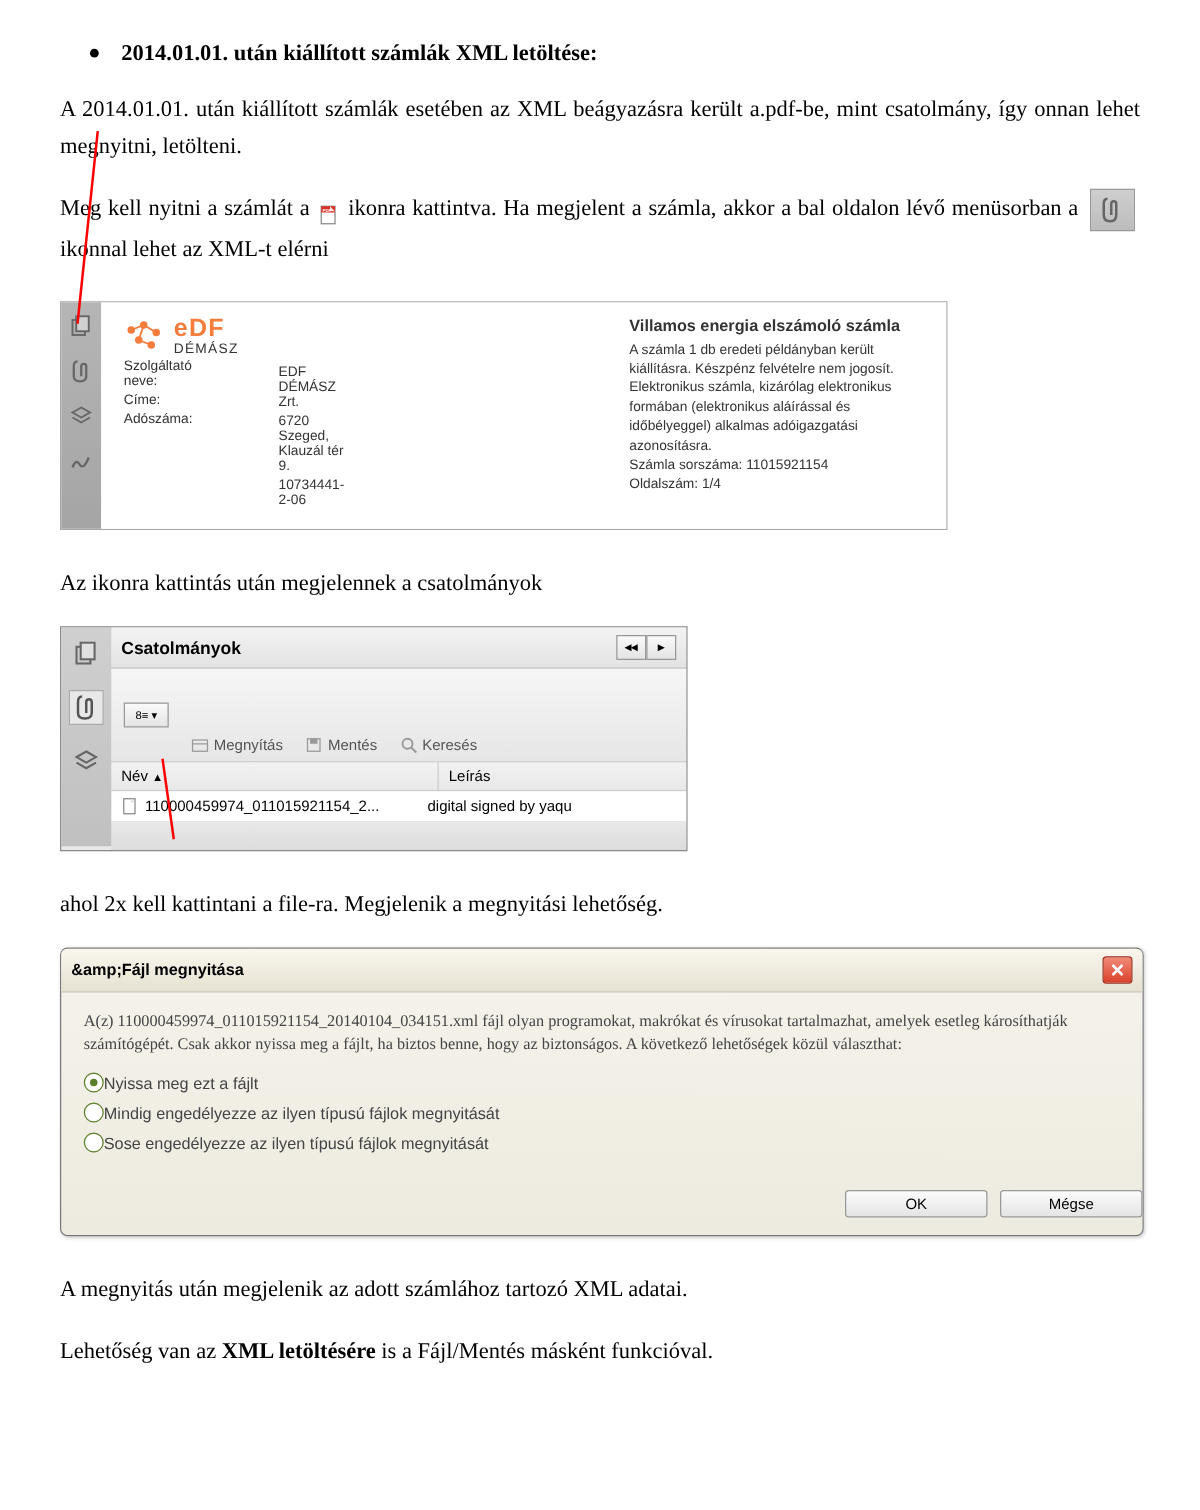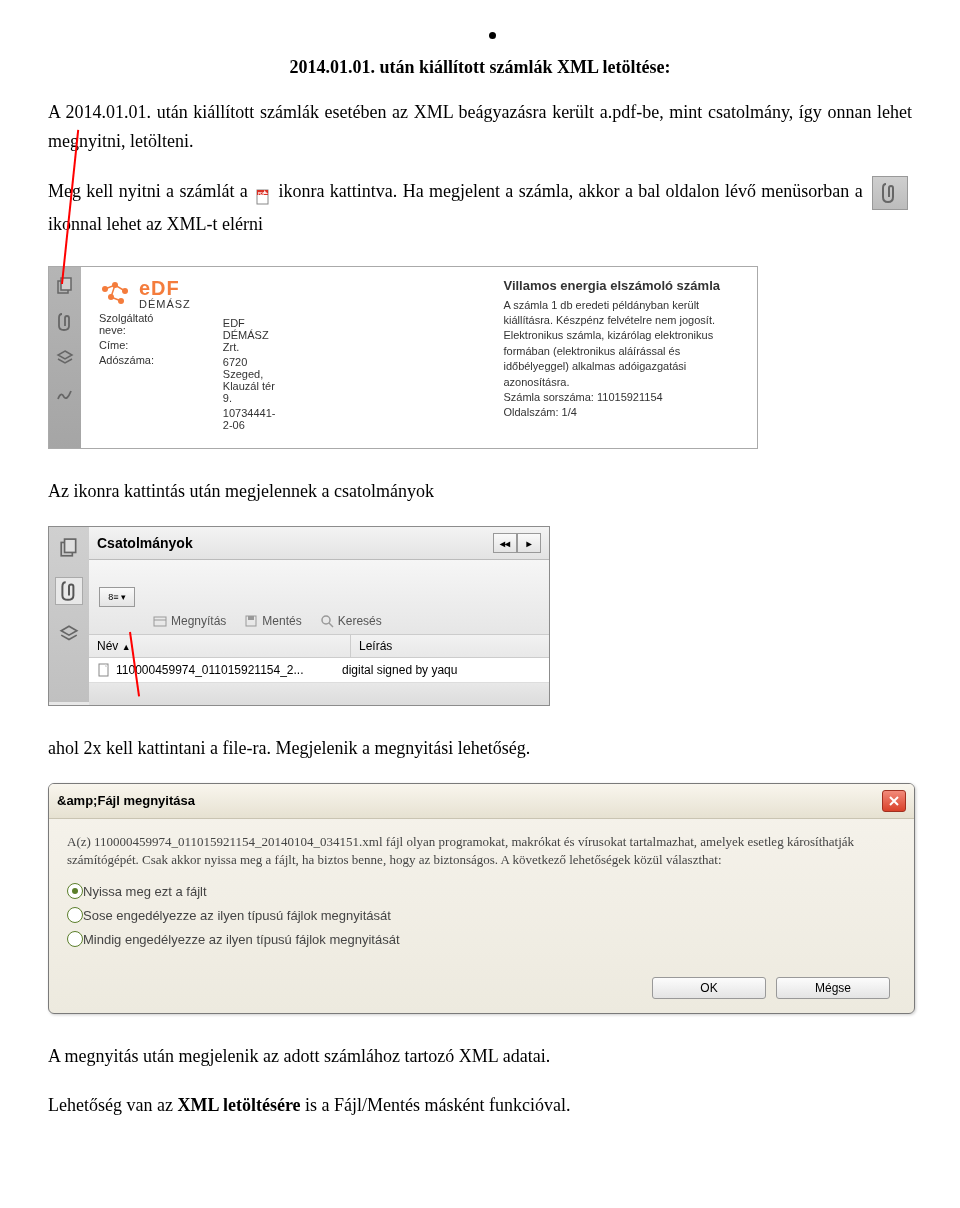--- a/index.html
+++ b/index.html
@@ -10,21 +10,20 @@
       color: #000;
       background: #fff;
       width: 960px;
       box-sizing: border-box;
     }
     .bullet-row {
       display: flex;
       align-items: center;
       gap: 18px;
       margin-bottom: 20px;
-      flex-direction: column;
     }
     .bullet {
       width: 7px;
       height: 7px;
       background: #000;
       border-radius: 50%;
       flex-shrink: 0;
       margin-left: 24px;
     }
     .bold { font-weight: bold; }
@@ -219,21 +218,21 @@
       justify-content: center;
       background: #fff;
     }
     .radio.selected::after {
       content: '';
       width: 6px;
       height: 6px;
       background: #5c7f2b;
       border-radius: 50%;
     }
-    .dlg-buttons { display: flex; justify-content: flex-end; gap: 10px; padding: 8px 24px 14px; }
+    .dlg-buttons { display: flex; justify-content: flex-end; gap: 10px; padding: 8px 0 14px; }
     .dlg-btn {
       min-width: 84px;
       padding: 3px 14px;
       border: 1px solid #999;
       border-radius: 3px;
       background: linear-gradient(#fcfcfc, #e4e4e4);
       text-align: center;
       font-size: 12px;
     }
     .arrow-line1 {
@@ -459,25 +458,25 @@
     </div>
   </div>
   <div class="dlg-body">
     <div class="dlg-text">A(z) 110000459974_011015921154_20140104_034151.xml fájl olyan programokat, makrókat és vírusokat tartalmazhat, amelyek esetleg károsíthatják számítógépét. Csak akkor nyissa meg a fájlt, ha biztos benne, hogy az biztonságos. A következő lehetőségek közül választhat:</div>
     <div class="radio-row">
       <div class="radio selected"></div>
       <span>Nyissa meg ezt a fájlt</span>
     </div>
     <div class="radio-row">
       <div class="radio"></div>
-      <span>Sose engedélyezze az ilyen típusú fájlok megnyitását</span>
+      <span>Mindig engedélyezze az ilyen típusú fájlok megnyitását</span>
     </div>
     <div class="radio-row">
       <div class="radio"></div>
-      <span>Mindig engedélyezze az ilyen típusú fájlok megnyitását</span>
+      <span>Sose engedélyezze az ilyen típusú fájlok megnyitását</span>
     </div>
   </div>
   <div class="dlg-buttons">
     <div class="dlg-btn">OK</div>
     <div class="dlg-btn">Mégse</div>
   </div>
 </div>
 
 <p>A megnyitás után megjelenik az adott számlához tartozó XML adatai.</p>
 

